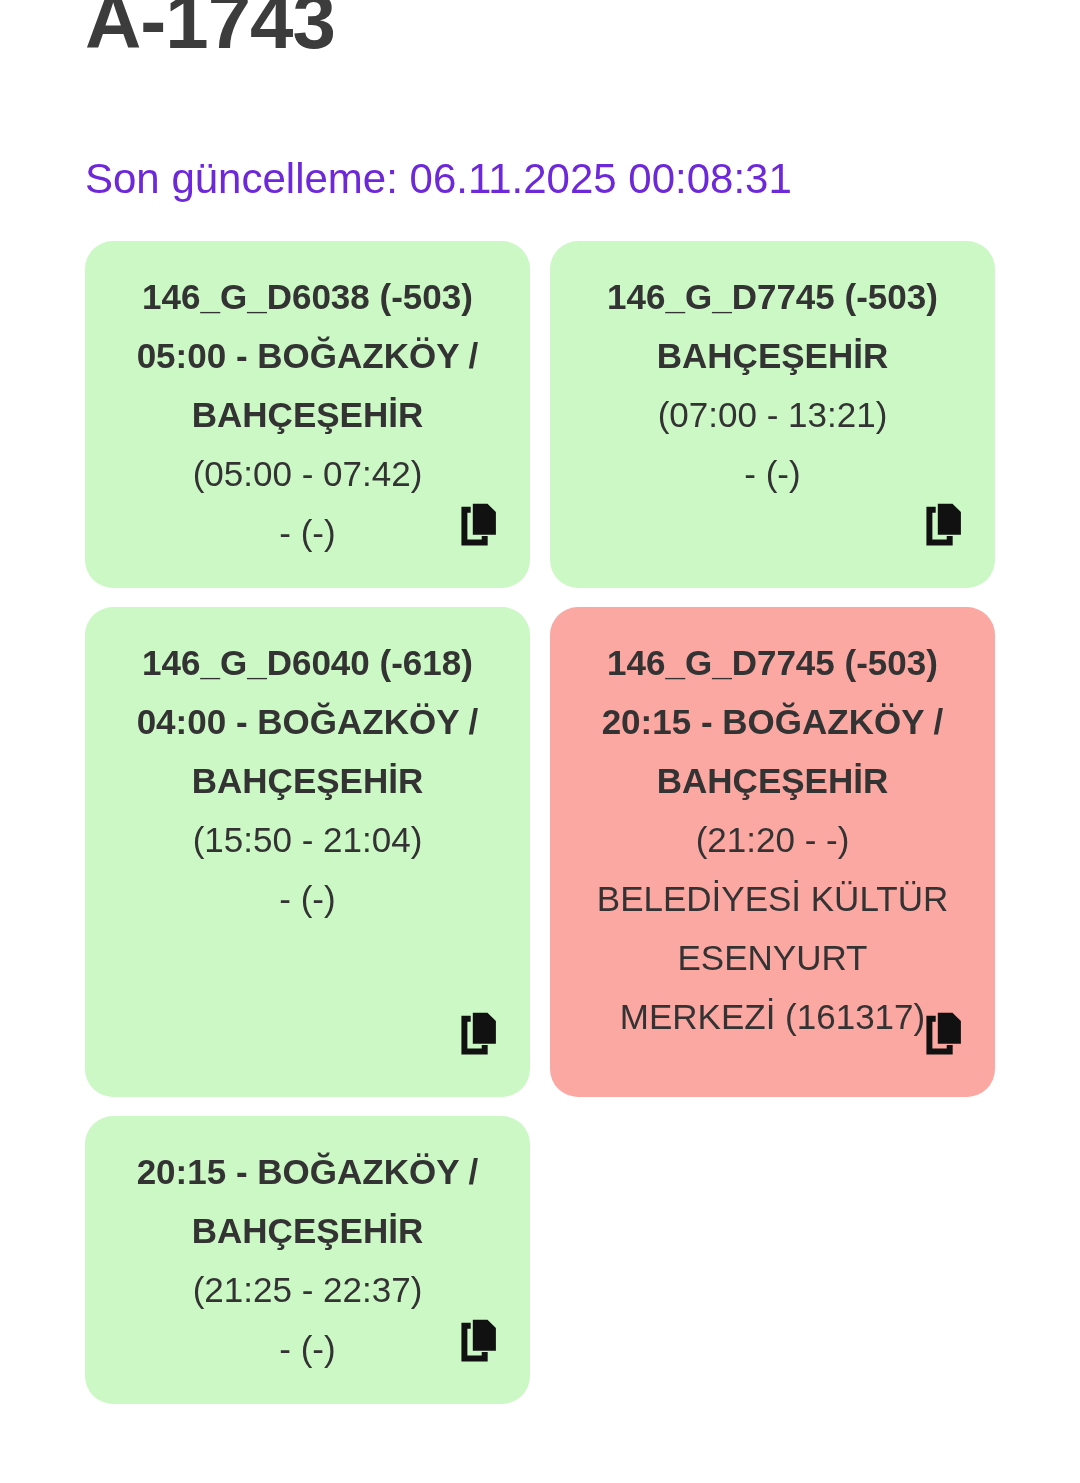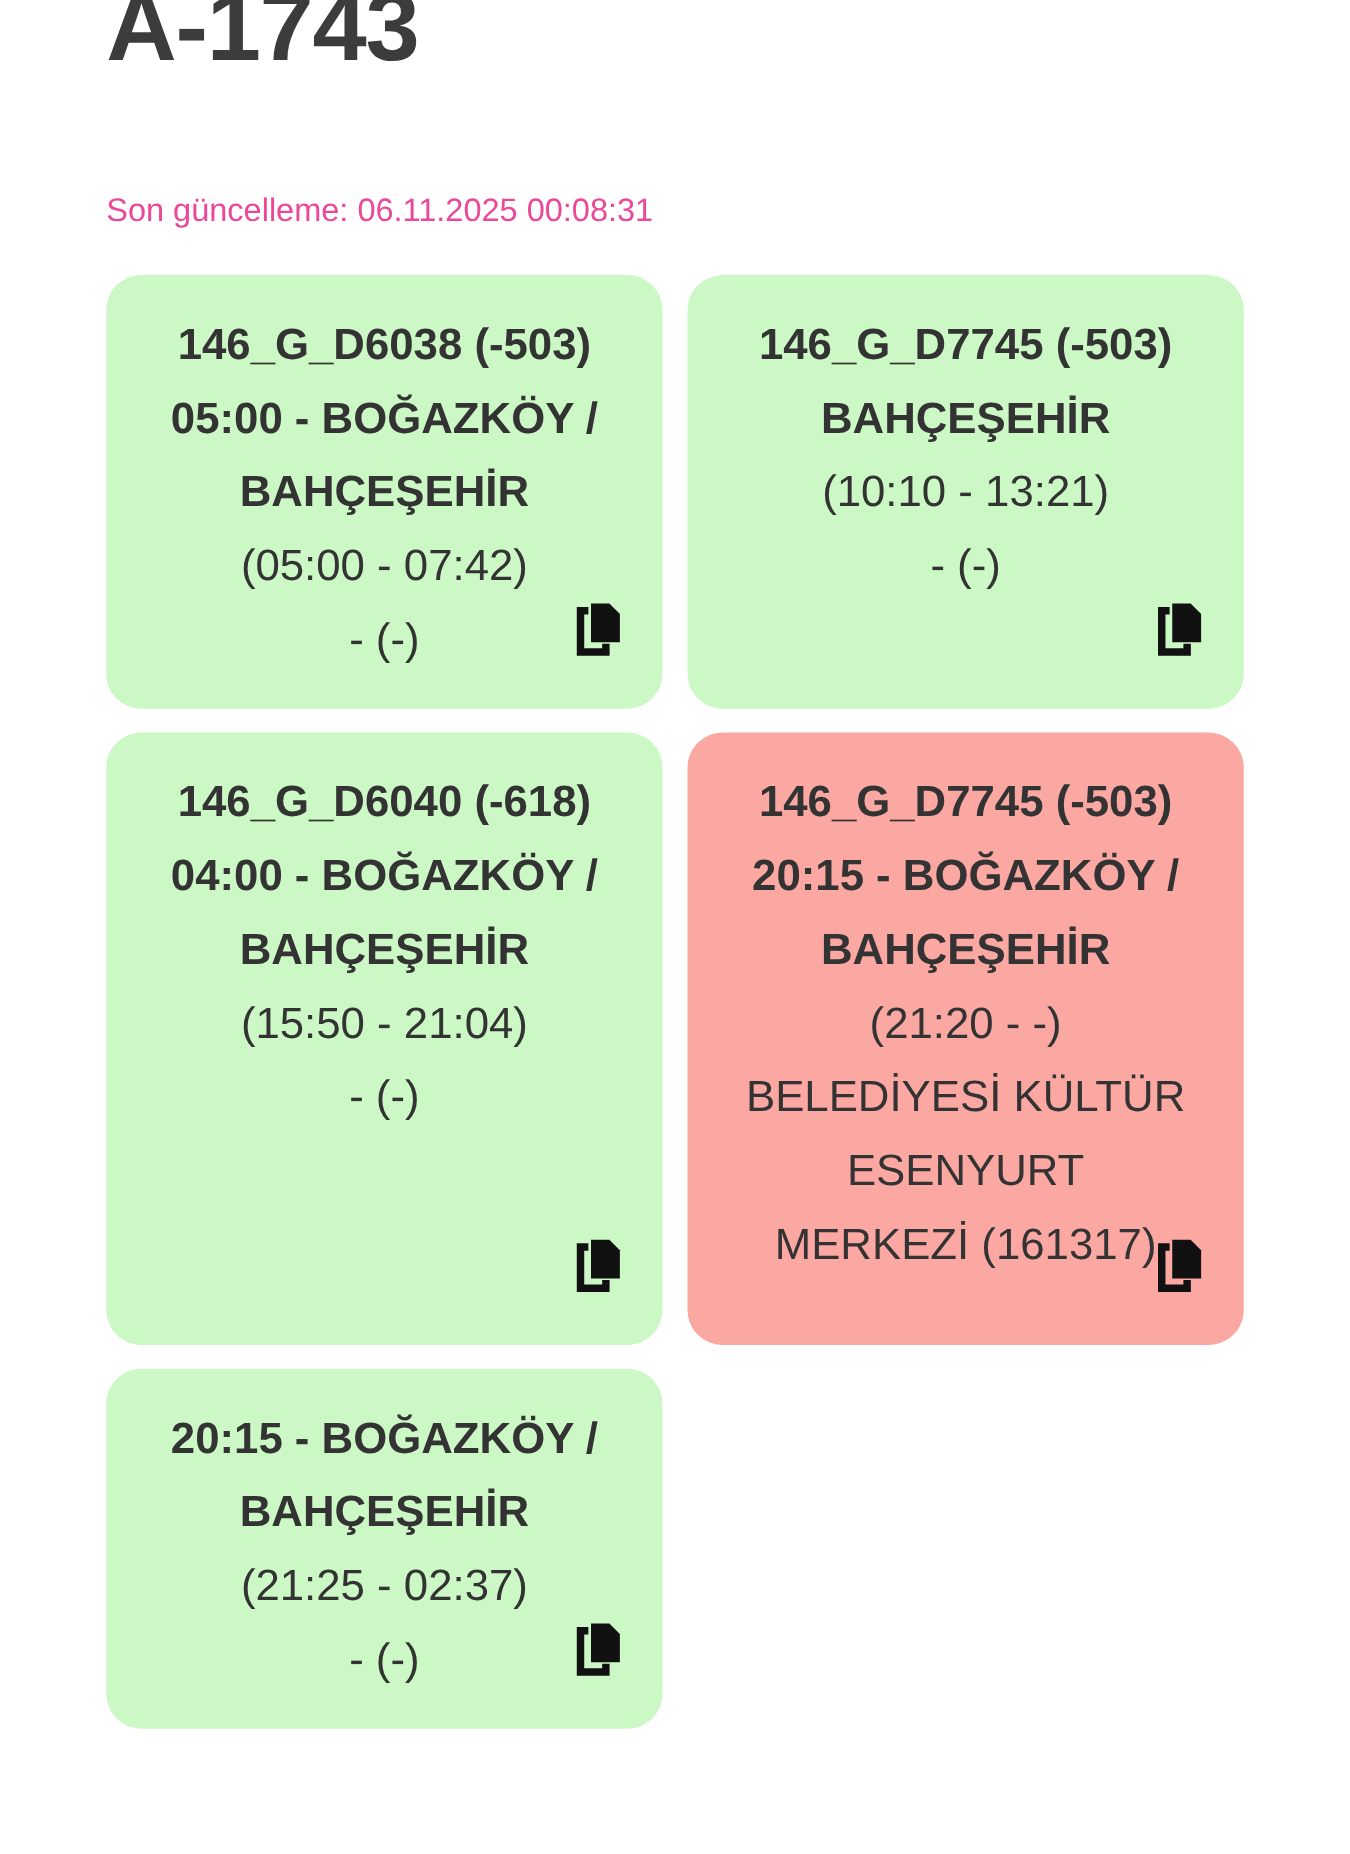--- a/index.html
+++ b/index.html
@@ -16,22 +16,22 @@
   }
   .page-title {
     font-size: 78px;
     font-weight: bold;
     color: #3c3c3c;
     line-height: 1;
     margin: -18px 0 0 0;
     letter-spacing: -1px;
   }
   .last-update {
-    font-size: 26px;
-    color: #ec4899;
+    font-size: 42px;
+    color: #6d28d9;
     margin: 92px 0 34px 0;
     line-height: 1.3;
   }
   .cards-grid {
     display: grid;
     grid-template-columns: 1fr 1fr;
     column-gap: 20px;
     row-gap: 19px;
     align-items: stretch;
   }
@@ -87,21 +87,21 @@
         <svg viewBox="0 0 24 26" width="42" height="48" xmlns="http://www.w3.org/2000/svg">
           <path d="M8.4 4.8 H4.8 V23.6 H16.4 V19.8" fill="none" stroke="#111111" stroke-width="3.4"></path>
           <path d="M9.6 1.4 H18 L22.8 6.2 V19.2 H9.6 Z" fill="#111111"></path>
         </svg>
       </button>
     </div>
 
     <div class="trip-card green">
       <div class="b">146_G_D7745 (-503)</div>
       <div class="b">BAHÇEŞEHİR</div>
-      <div>(10:10 - 13:21)</div>
+      <div>(07:00 - 13:21)</div>
       <div>- (-)</div>
       <button class="copy-button">
         <svg viewBox="0 0 24 26" width="42" height="48" xmlns="http://www.w3.org/2000/svg">
           <path d="M8.4 4.8 H4.8 V23.6 H16.4 V19.8" fill="none" stroke="#111111" stroke-width="3.4"></path>
           <path d="M9.6 1.4 H18 L22.8 6.2 V19.2 H9.6 Z" fill="#111111"></path>
         </svg>
       </button>
     </div>
 
     <div class="trip-card green">
@@ -130,21 +130,21 @@
         <svg viewBox="0 0 24 26" width="42" height="48" xmlns="http://www.w3.org/2000/svg">
           <path d="M8.4 4.8 H4.8 V23.6 H16.4 V19.8" fill="none" stroke="#111111" stroke-width="3.4"></path>
           <path d="M9.6 1.4 H18 L22.8 6.2 V19.2 H9.6 Z" fill="#111111"></path>
         </svg>
       </button>
     </div>
 
     <div class="trip-card green">
       <div class="b">20:15 - BOĞAZKÖY /</div>
       <div class="b">BAHÇEŞEHİR</div>
-      <div>(21:25 - 02:37)</div>
+      <div>(21:25 - 22:37)</div>
       <div>- (-)</div>
       <button class="copy-button">
         <svg viewBox="0 0 24 26" width="42" height="48" xmlns="http://www.w3.org/2000/svg">
           <path d="M8.4 4.8 H4.8 V23.6 H16.4 V19.8" fill="none" stroke="#111111" stroke-width="3.4"></path>
           <path d="M9.6 1.4 H18 L22.8 6.2 V19.2 H9.6 Z" fill="#111111"></path>
         </svg>
       </button>
     </div>
 
   </div>

